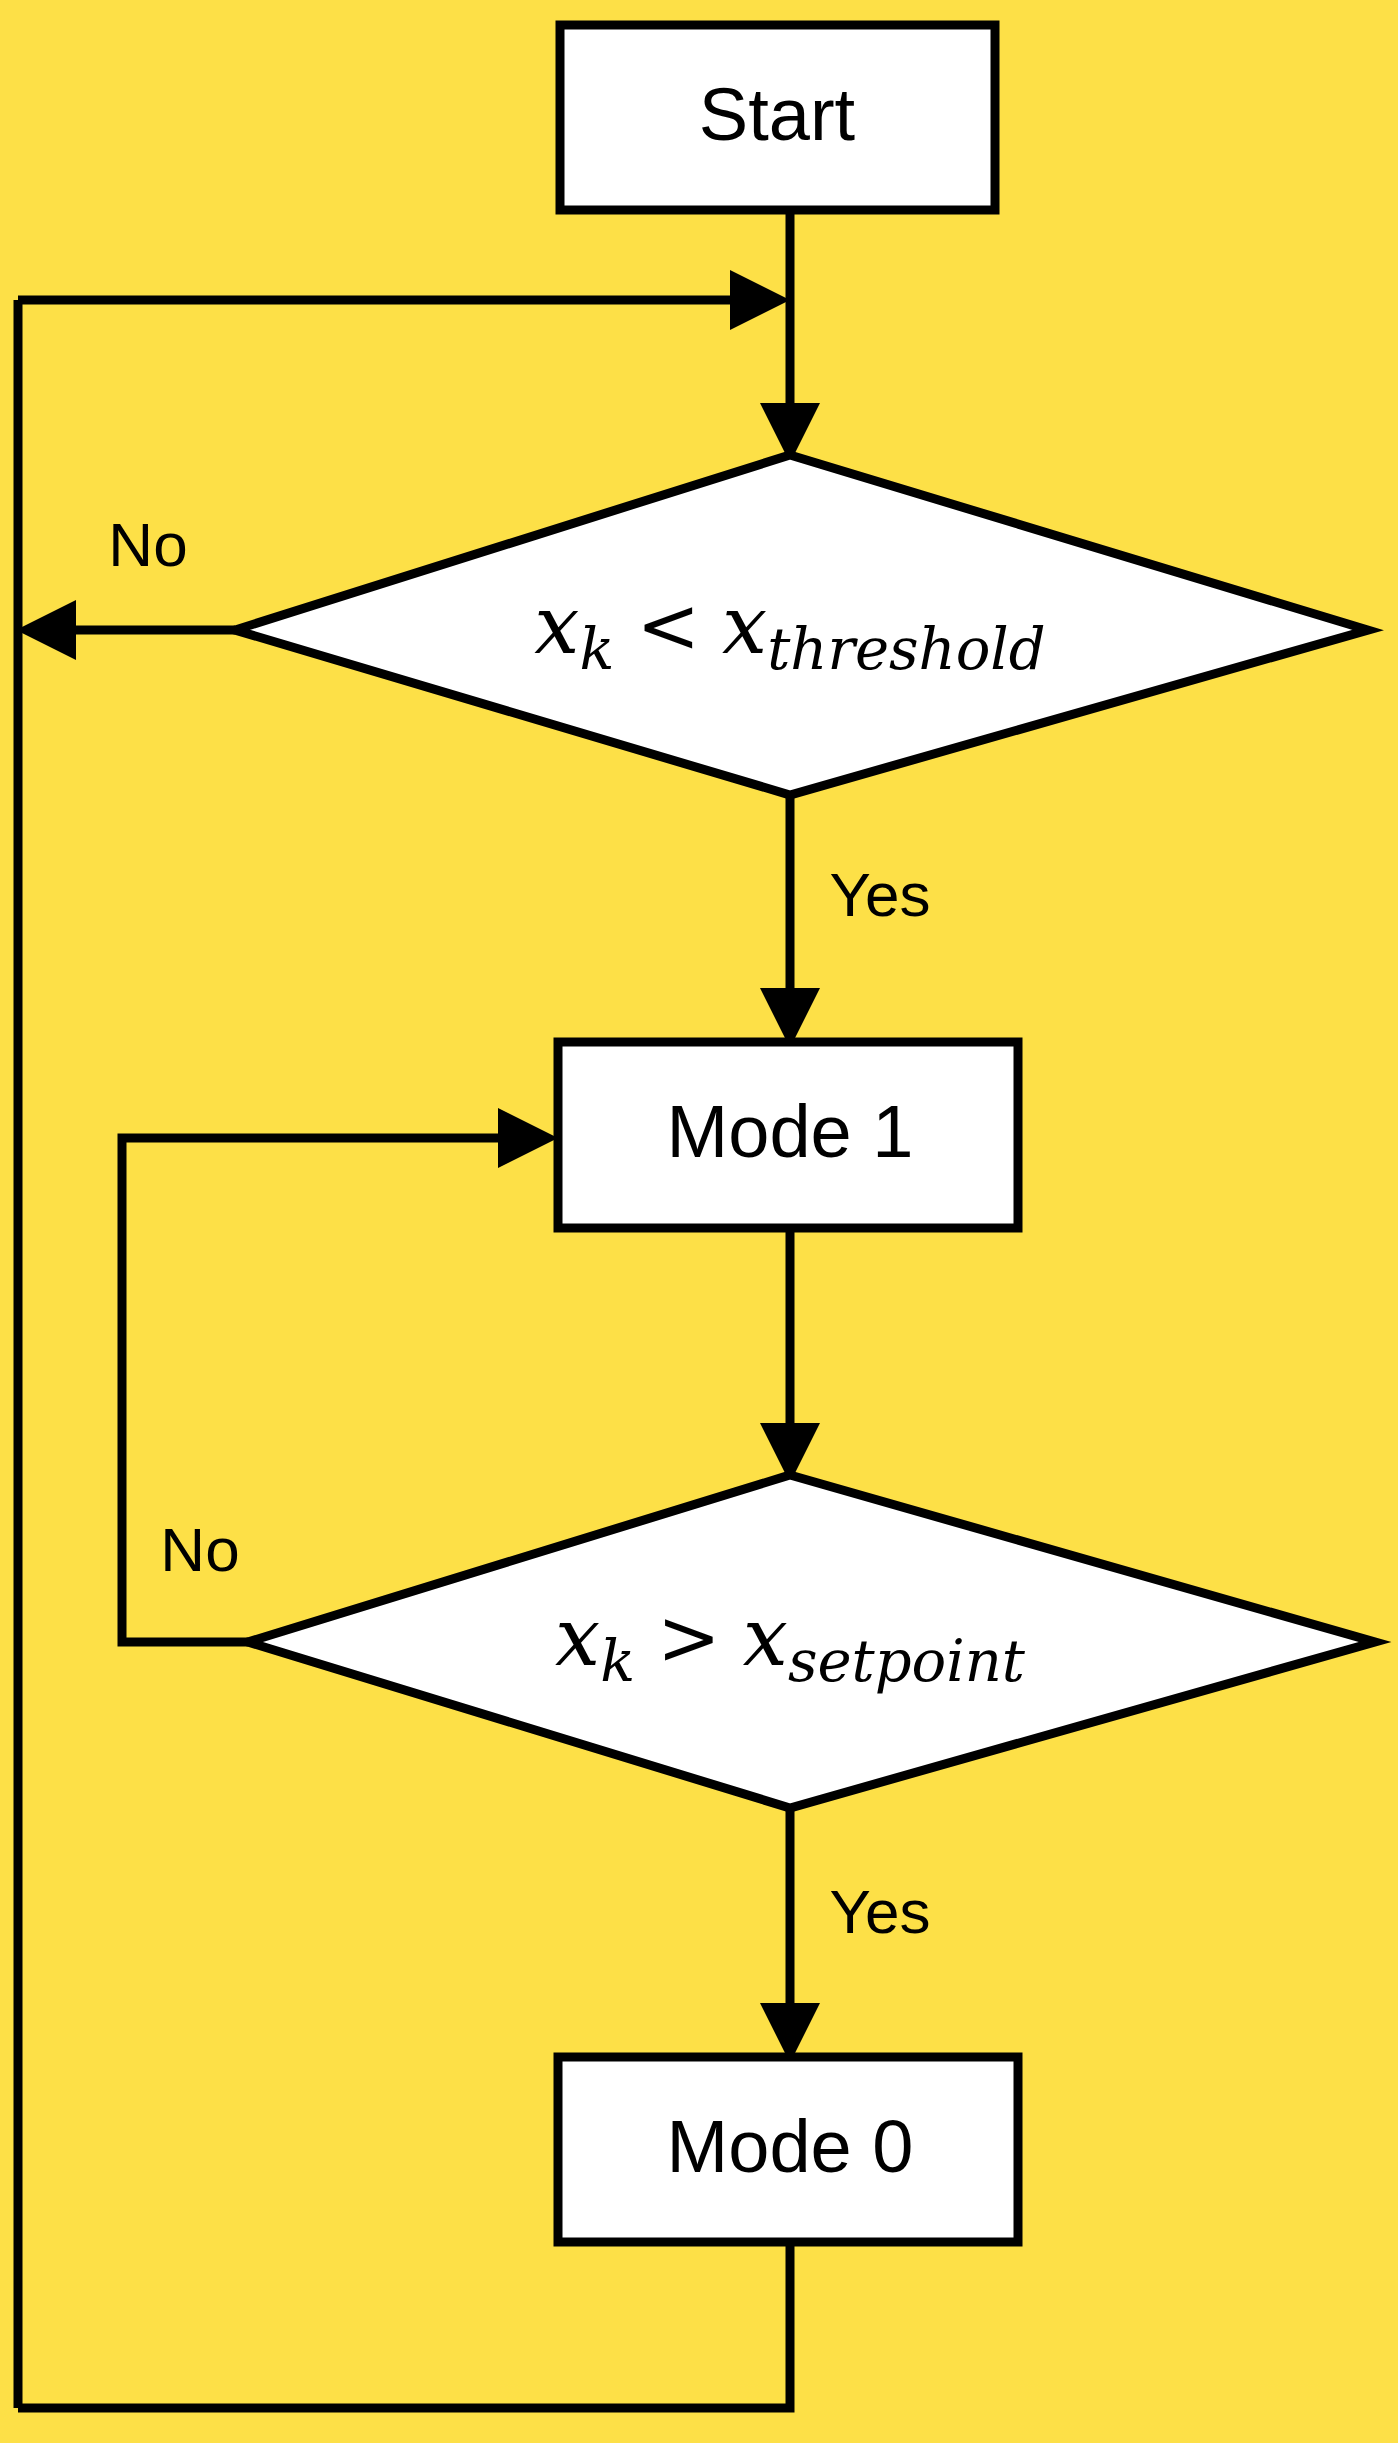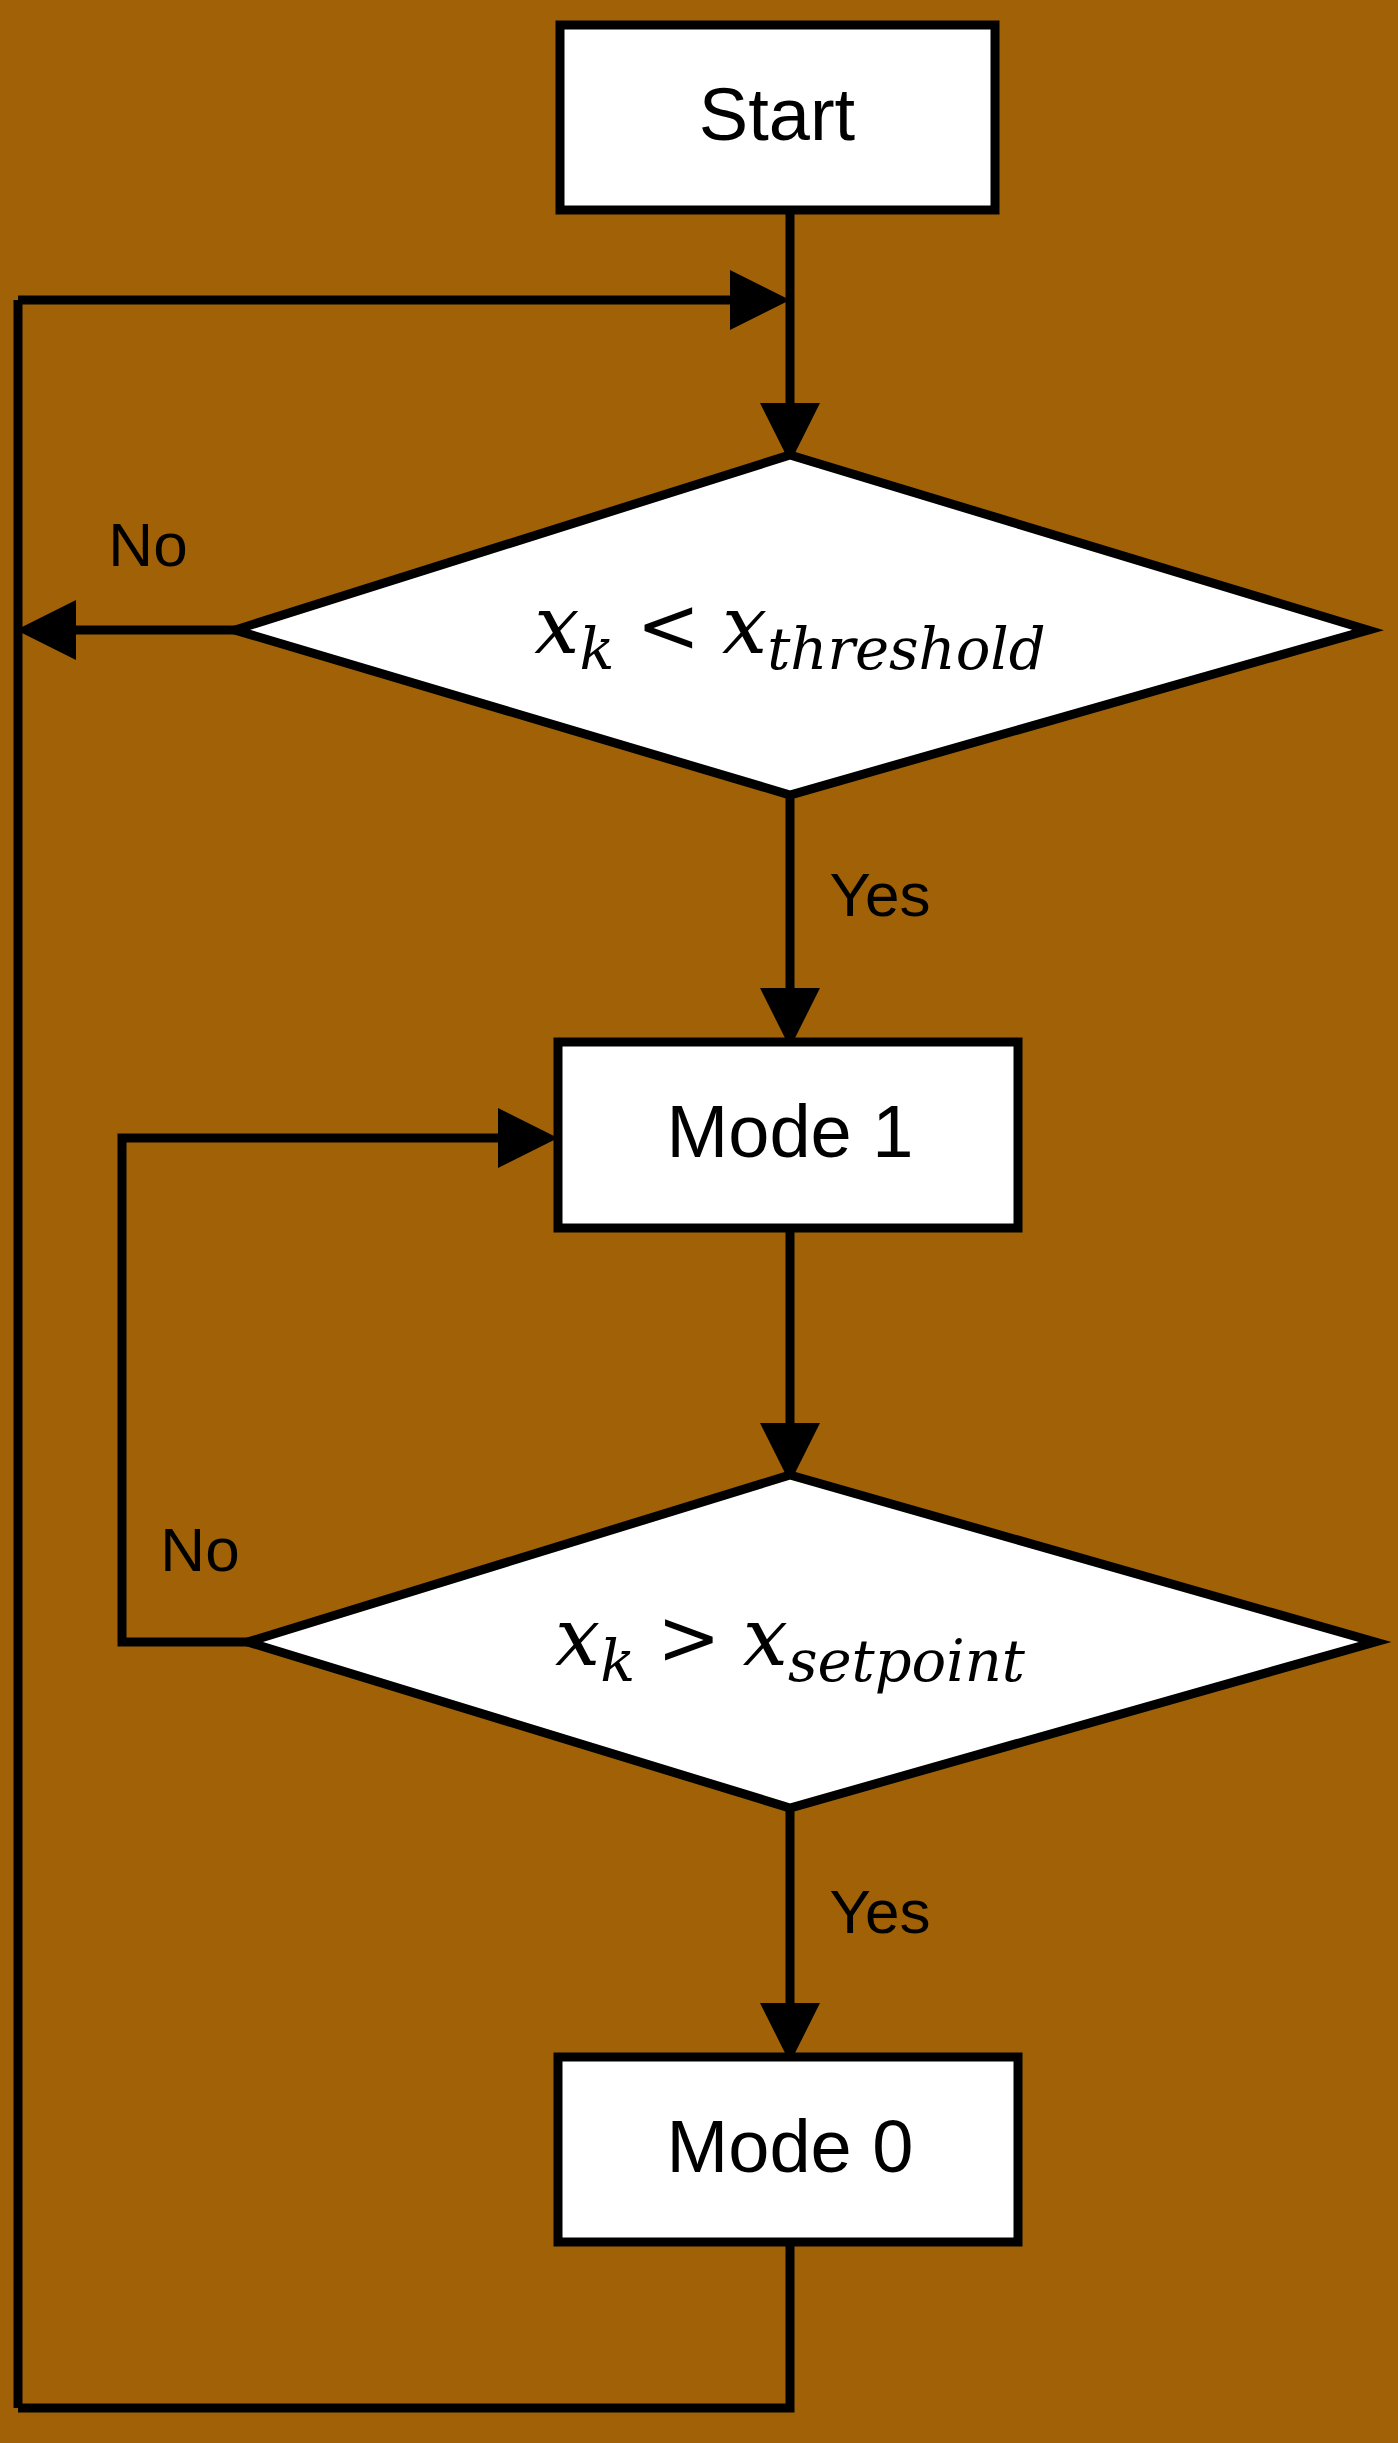--- a/index.html
+++ b/index.html
@@ -8,21 +8,21 @@
     padding: 0;
     background: #ffffff;
   }
   body {
     font-family: "Liberation Sans", sans-serif;
   }
   #flowchart-root {
     position: relative;
     width: 1398px;
     height: 2443px;
-    background: #a16207;
+    background: #fde047;
     overflow: hidden;
   }
   svg.diagram {
     position: absolute;
     top: 0;
     left: 0;
     width: 1398px;
     height: 2443px;
     display: block;
   }

